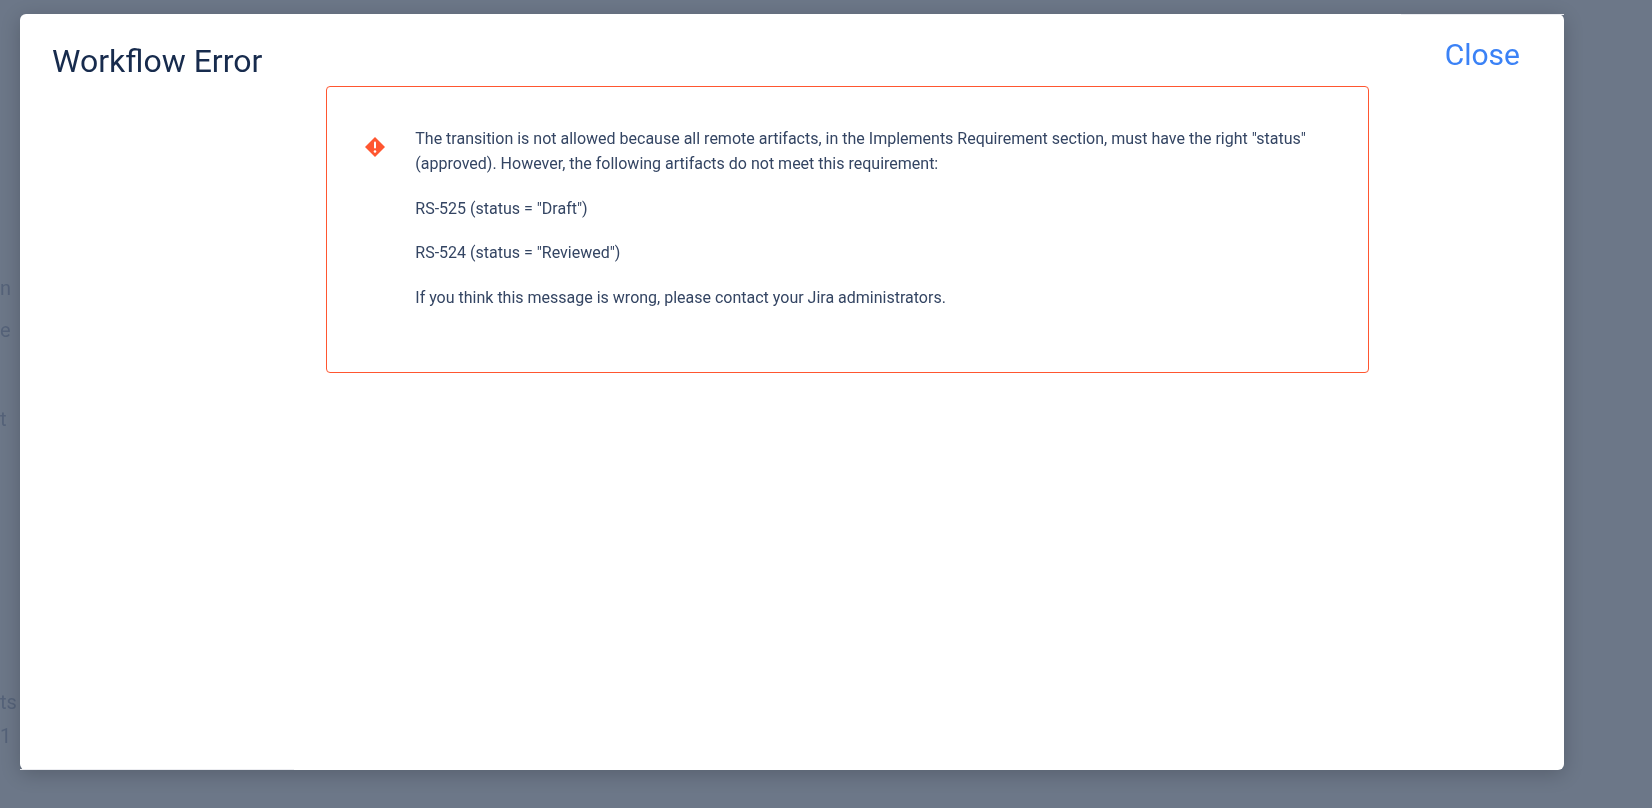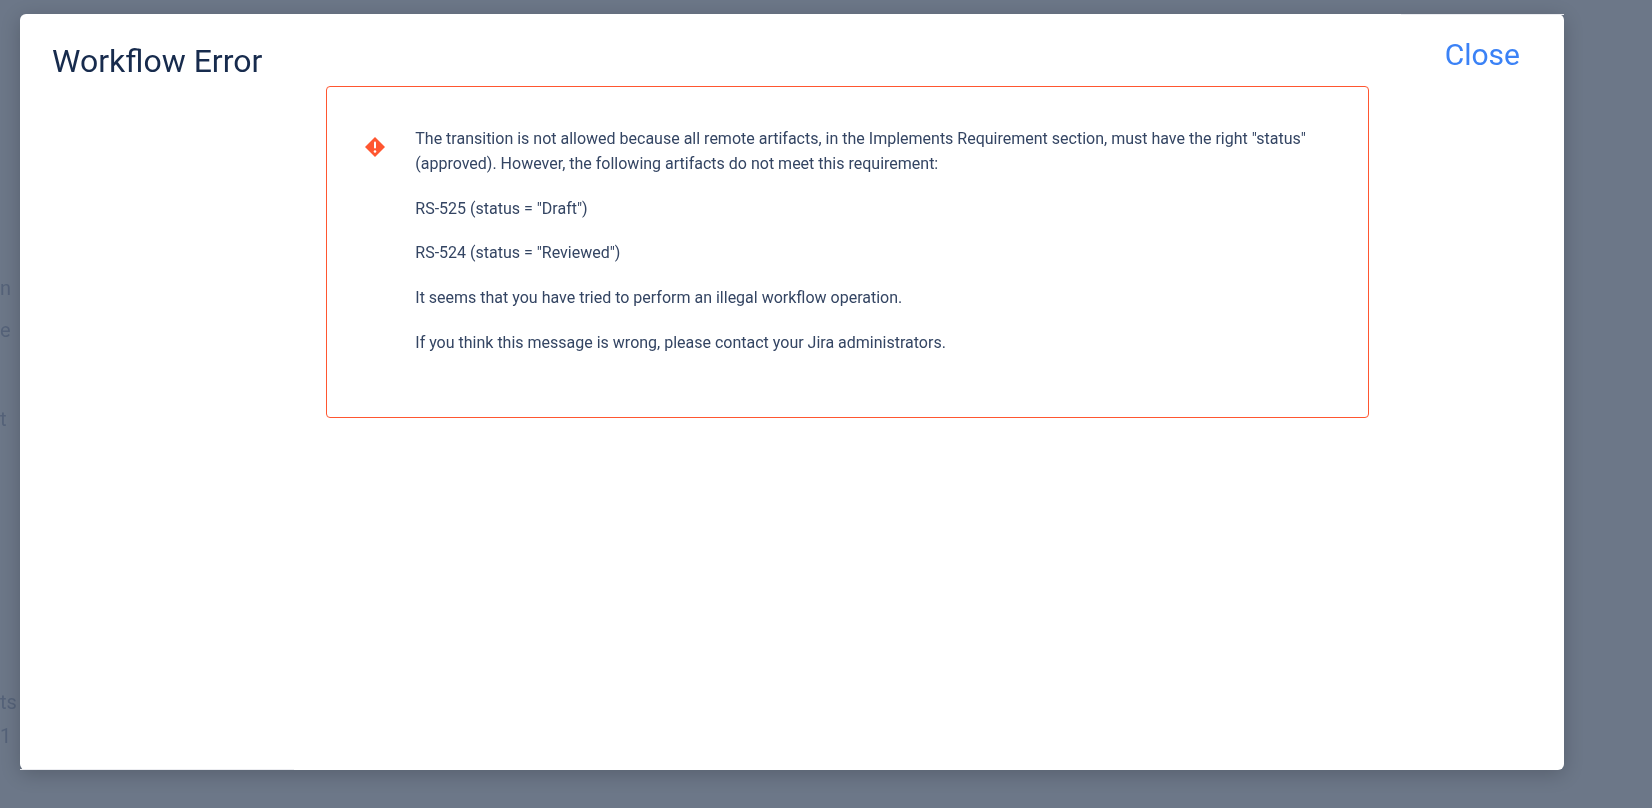--- a/index.html
+++ b/index.html
@@ -124,21 +124,20 @@
         <svg viewBox="0 0 24 24" fill="none">
           <path d="M12 2 L22 12 L12 22 L2 12 Z" fill="#ff5630"></path>
           <rect x="11" y="6.5" width="2" height="7" fill="#ffffff" rx="1"></rect>
           <circle cx="12" cy="16.5" r="1.3" fill="#ffffff"></circle>
         </svg>
       </div>
       <div class="error-content">
         <p>The transition is not allowed because all remote artifacts, in the Implements Requirement section, must have the right "status" (approved). However, the following artifacts do not meet this requirement:</p>
         <p>RS-525 (status = "Draft")</p>
         <p>RS-524 (status = "Reviewed")</p>
-        <p>It seems that you have tried to perform an illegal workflow operation.</p>
         <p>If you think this message is wrong, please contact your Jira administrators.</p>
       </div>
     </div>
   </div>
 
   <div class="modal-footer">
     <a class="close-link">Close</a>
   </div>
 </div>
 

